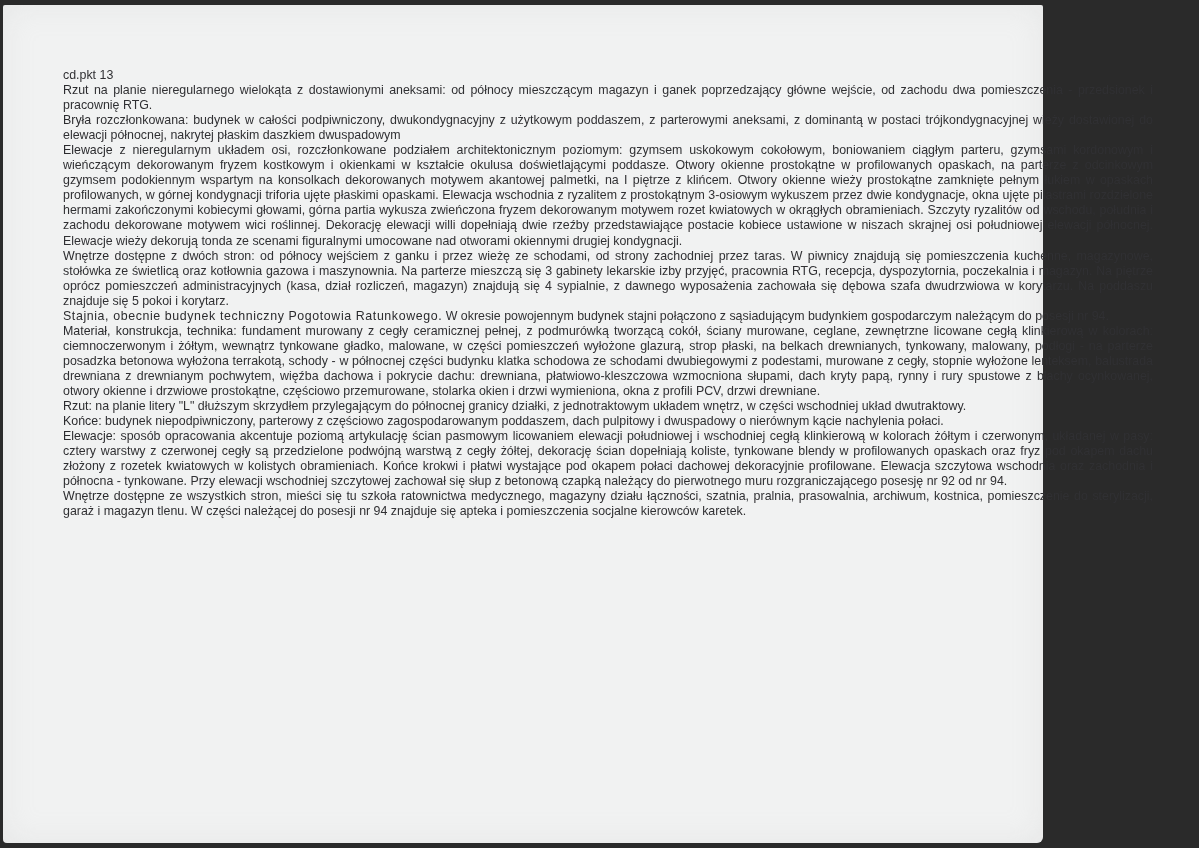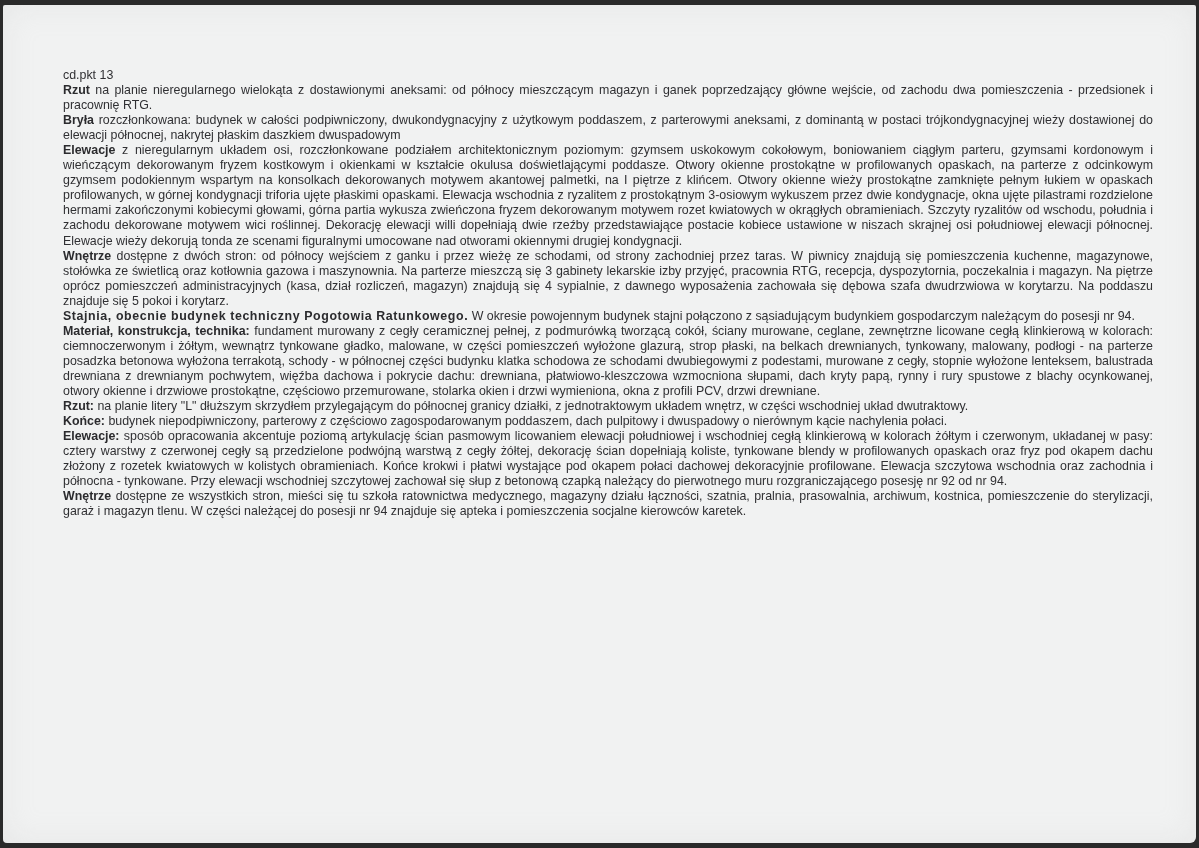--- a/index.html
+++ b/index.html
@@ -10,21 +10,21 @@
     width: 1199px;
     height: 848px;
     background: #2a2a2a;
     position: relative;
     overflow: hidden;
   }
   .page {
     position: absolute;
     left: 3px;
     top: 5px;
-    width: 1193px;
+    width: 1040px;
     height: 838px;
     background: #f1f2f2;
     border-radius: 2px 2px 6px 4px;
     box-shadow: inset 0 0 30px rgba(200,200,200,0.25);
   }
   .content {
     position: absolute;
     left: 60px;
     top: 63px;
     width: 1090px;
@@ -32,21 +32,21 @@
     font-size: 12.4px;
     line-height: 15.05px;
     color: #303033;
     text-align: justify;
   }
   .content p {
     margin: 0;
     padding: 0;
   }
   .content b {
-    font-weight: bold;
+    font-weight: normal;
     color: #2b2b2e;
   }
   .spaced b {
     letter-spacing: 0.6px;
   }
 </style>
 </head>
 <body>
 
 <div class="page">

